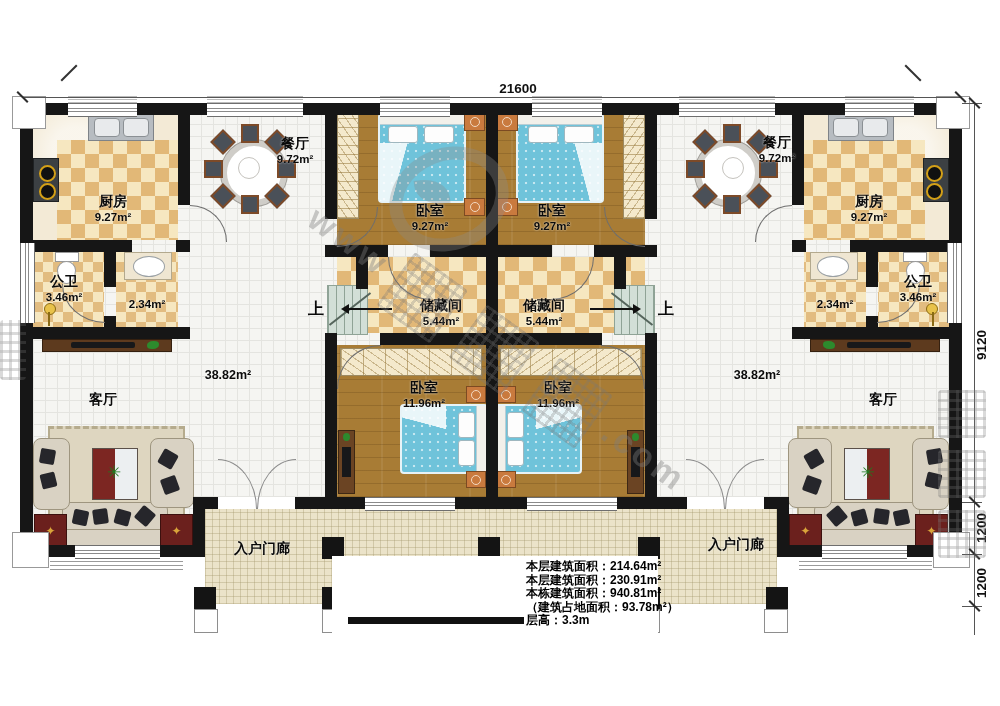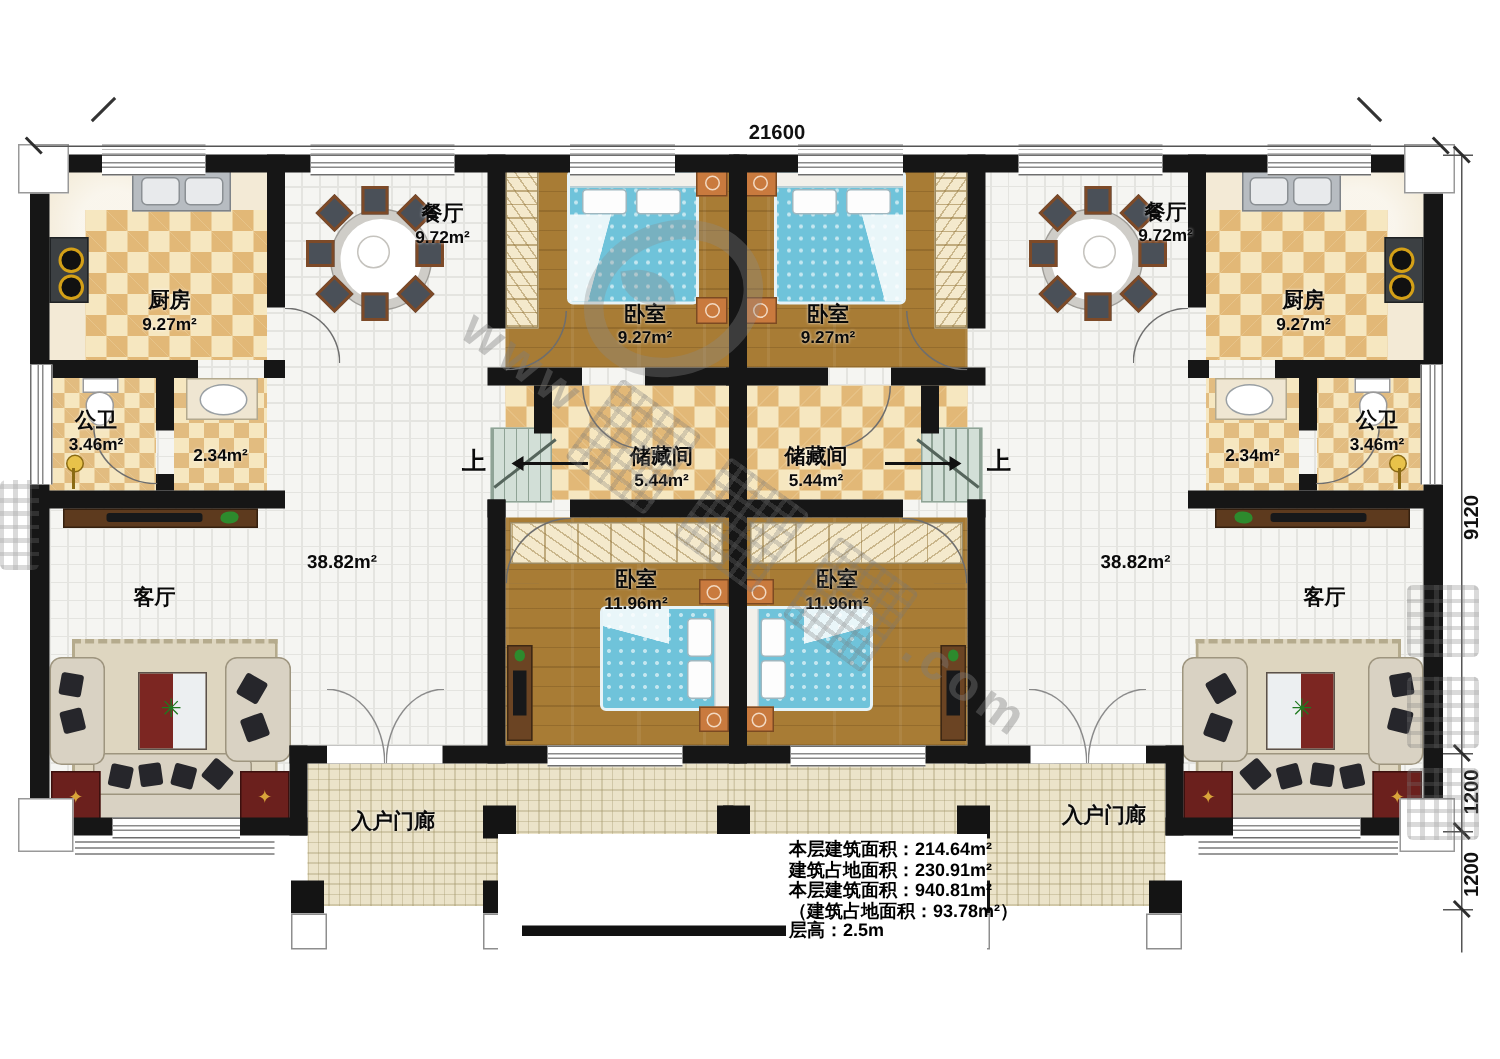--- a/index.html
+++ b/index.html
@@ -501,20 +501,20 @@
     <span class="blob" style="width:48px;height:48px;margin-top:8px;"></span>
   </div>
   <div class="wm" style="left:0px;top:320px;width:30px;">
     <span class="blob" style="width:26px;height:60px;"></span>
   </div>
 
   <div class="abs" style="left:332px;top:556px;width:326px;height:96px;background:#fff;">
     <div style="position:absolute;left:16px;top:61px;width:176px;height:7px;background:#111;"></div>
     <div class="stats" style="position:absolute;left:194px;top:4px;">
       <div>本层建筑面积：214.64m²</div>
-      <div>建筑占地面积：230.91m²</div>
-      <div>本层建筑面积：940.81m²</div>
+      <div>本层建筑面积：230.91m²</div>
+      <div>本栋建筑面积：940.81m²</div>
       <div>（建筑占地面积：93.78m²）</div>
-      <div>层高：2.5m</div>
+      <div>层高：3.3m</div>
     </div>
   </div>
 
 </div>
 
 </body></html>

